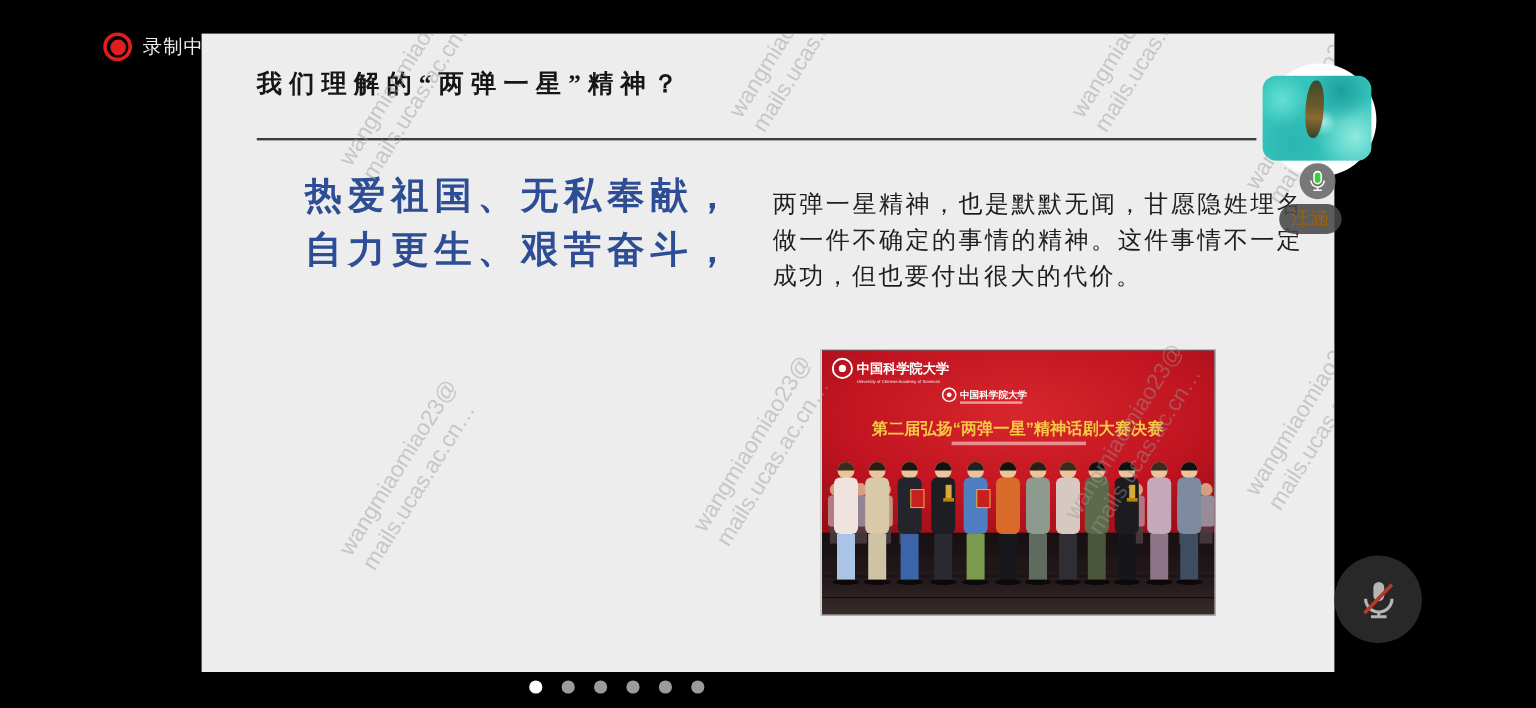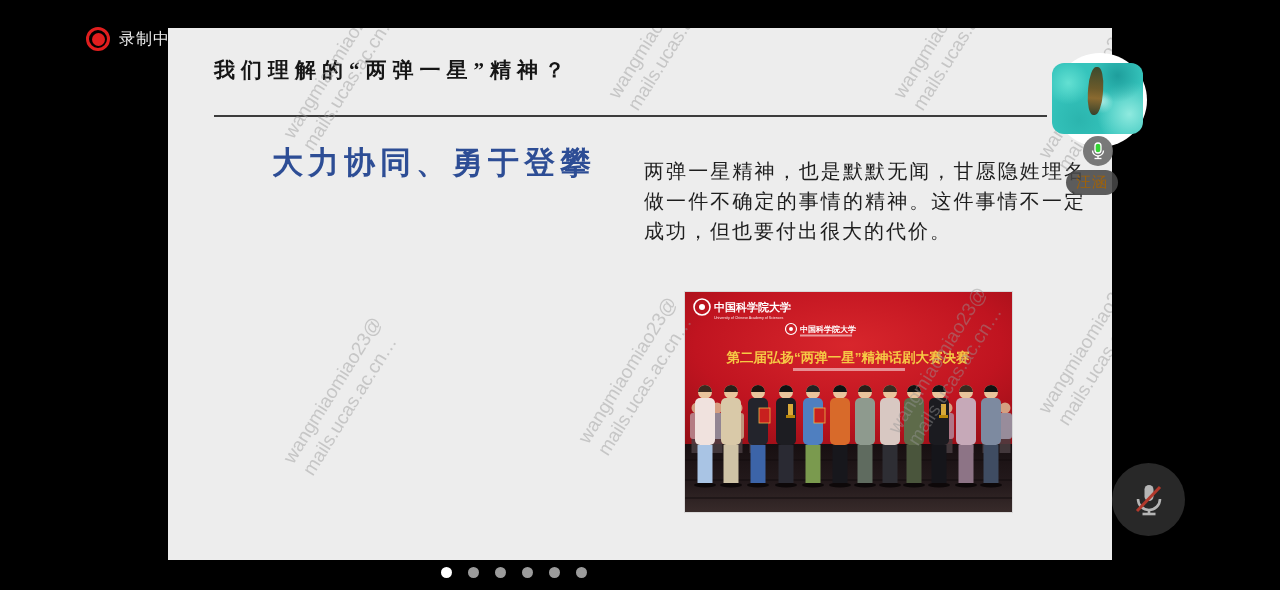--- a/index.html
+++ b/index.html
@@ -83,21 +83,22 @@
       <div class="rec-dot-inner"></div>
     </div>
     <span class="rec-label">录制中</span>
   </div>
 
   <div class="slide">
     <div class="slide-title">我们理解的“两弹一星”精神？</div>
     <div class="divider"></div>
 
     <div class="motto">
-      <div>大力协同、勇于登攀</div>
+      <div>热爱祖国、无私奉献，</div>
+      <div>自力更生、艰苦奋斗，</div>
     </div>
 
     <div class="para-right">两弹一星精神，也是默默无闻，甘愿隐姓埋名做一件不确定的事情的精神。这件事情不一定成功，但也要付出很大的代价。</div>
 
     <div class="photo">
       <svg width="327" height="220" viewBox="0 0 327 220">
         <defs>
           <radialGradient id="redg" cx="50%" cy="35%" r="85%">
             <stop offset="0%" stop-color="#d8262c"></stop>
             <stop offset="55%" stop-color="#c01420"></stop>

